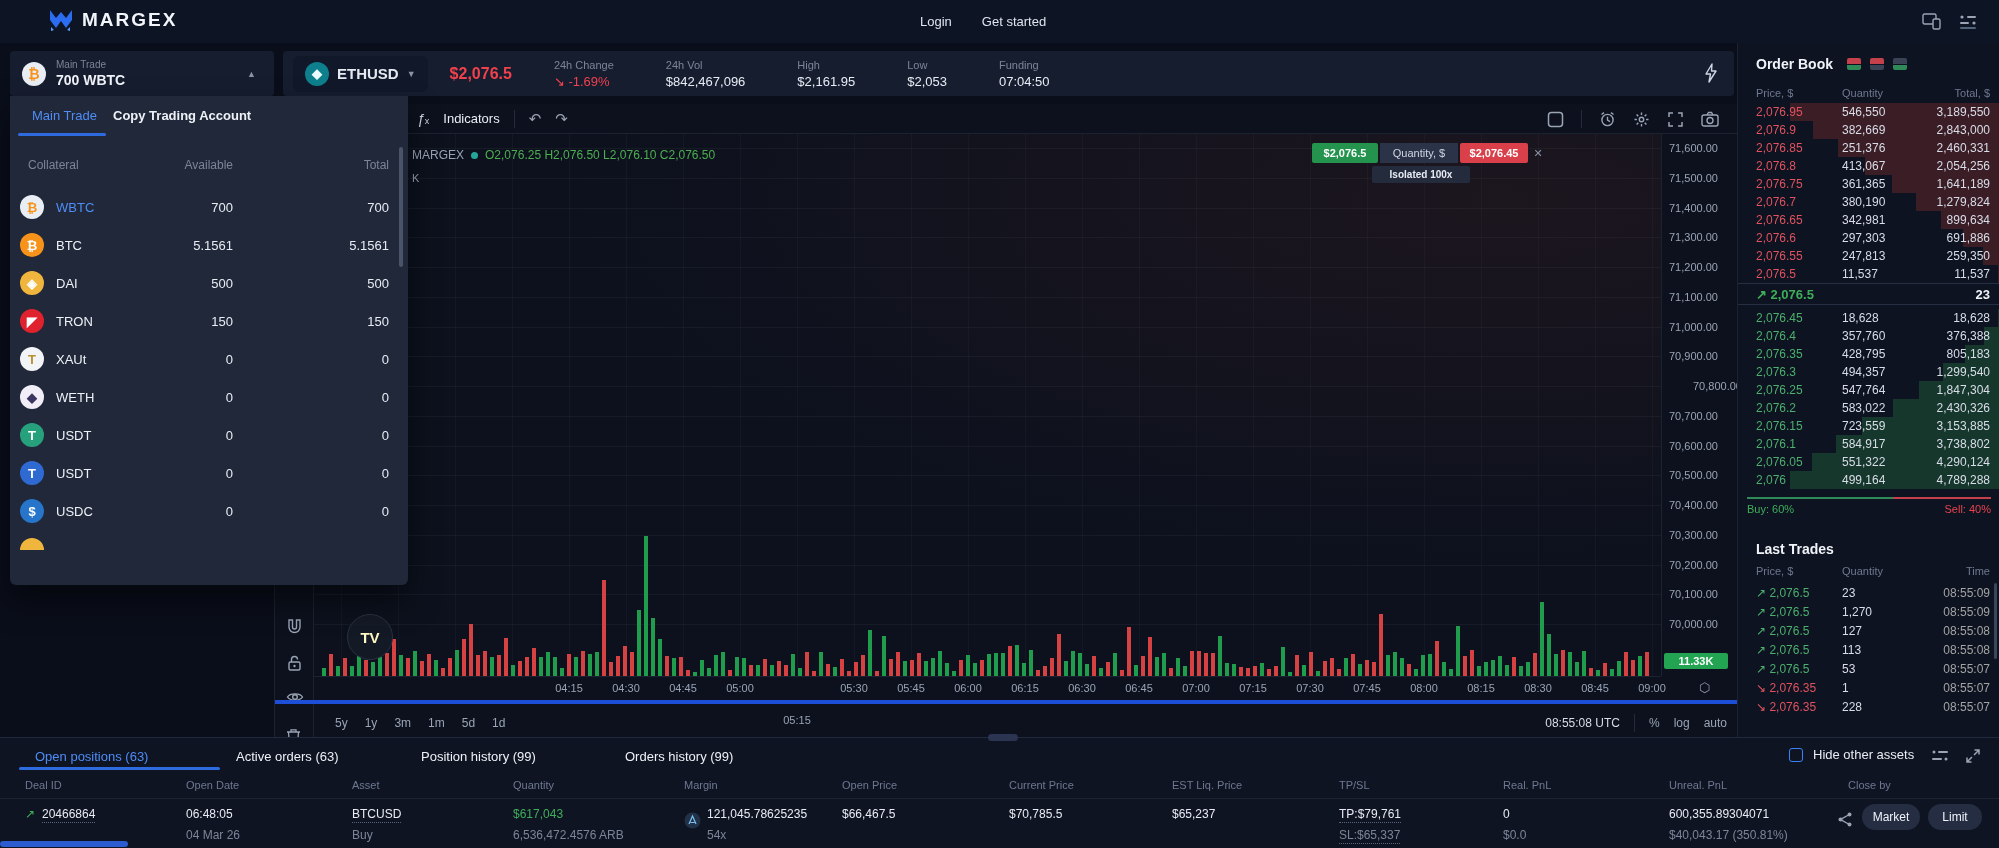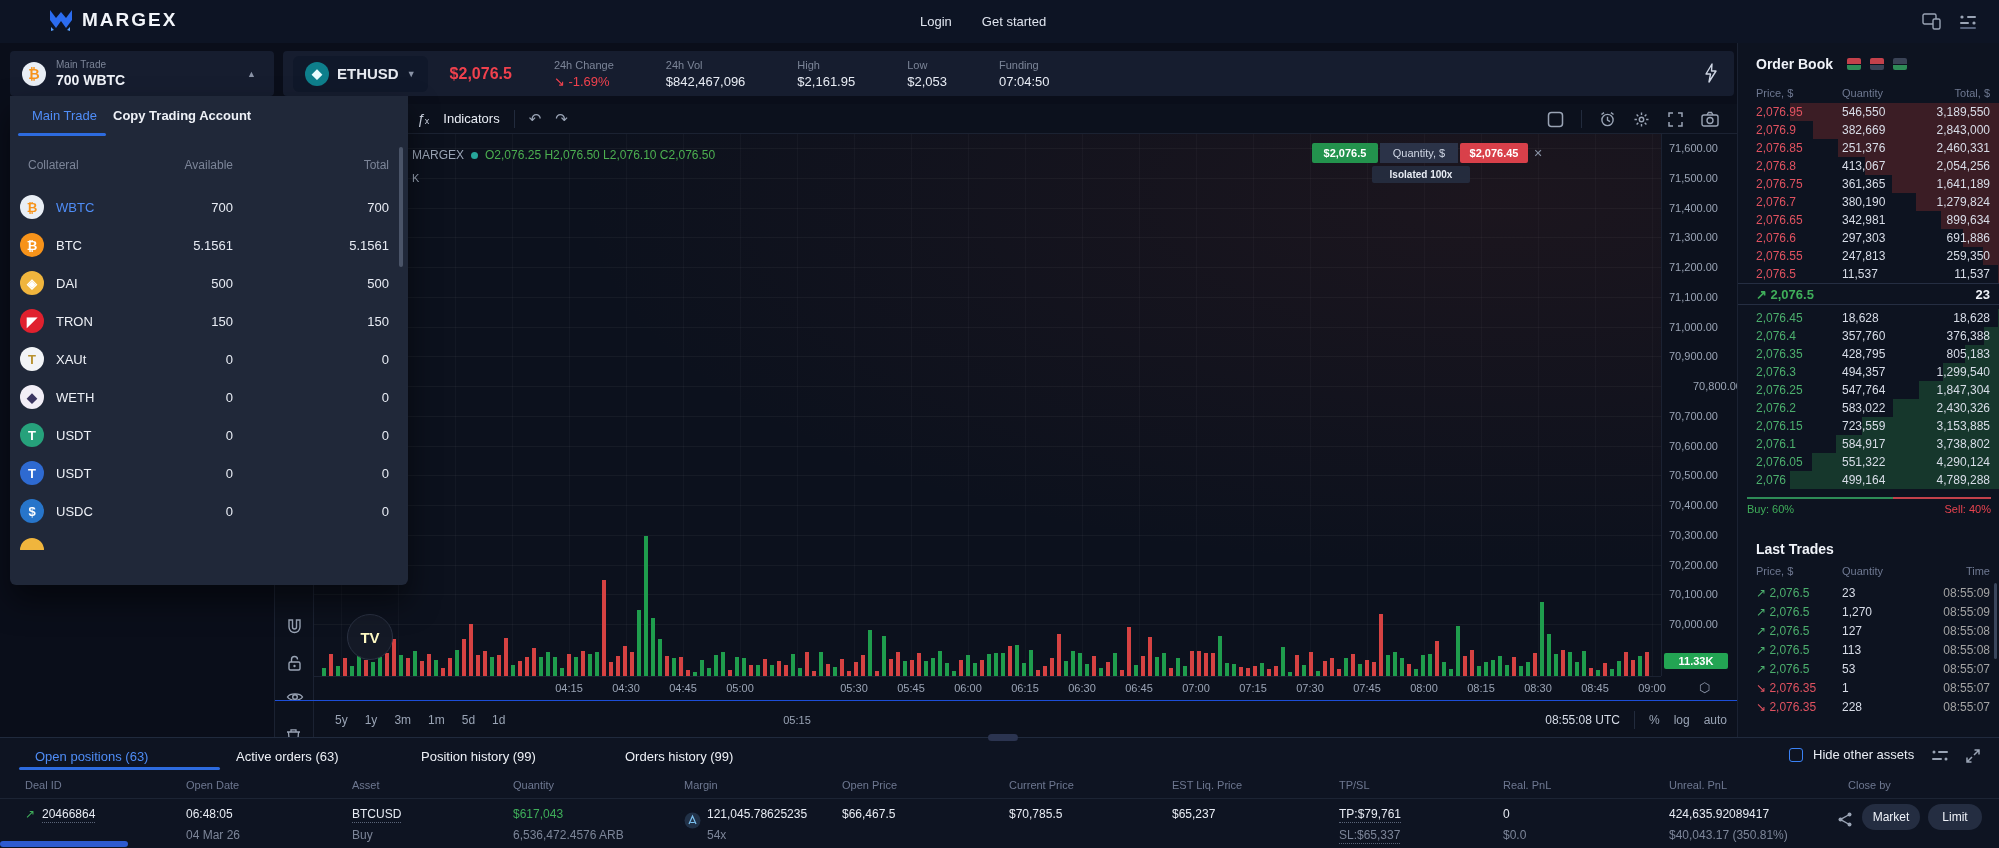--- a/index.html
+++ b/index.html
@@ -92,21 +92,21 @@
   .ow-close { width:16px; height:20px; color:#8a93a6; font-size:11px; display:flex; align-items:center; justify-content:center; cursor:pointer; }
   .ow-mode { position:absolute; left:1097px; top:62px; width:98px; height:17px; background:rgba(38,46,64,.9); border-radius:2px; color:#e8ecf4; font-size:10px; font-weight:bold; display:flex; align-items:center; justify-content:center; z-index:5; }
 
   .price-axis { position:absolute; left:1386px; top:30px; width:77px; height:542px; border-left:1px solid #1b2232; }
   .pa-label { position:absolute; left:7px; transform:translateY(-50%); color:#9aa4b5; font-size:11px; }
   .vol-badge { position:absolute; left:2px; top:519px; width:64px; height:16px; background:#23a453; border-radius:2px; color:#fff; font-size:11px; font-weight:bold; display:flex; align-items:center; justify-content:center; }
   .axis-nut { position:absolute; left:1424px; top:576px; color:#8a93a6; font-size:13px; cursor:pointer; }
   .time-axis { position:absolute; left:39px; top:572px; width:1347px; height:24px; border-top:1px solid #1b2232; }
   .ta-label { position:absolute; top:5px; transform:translateX(-50%); color:#9aa4b5; font-size:11px; }
 
-  .tf-bar { position:absolute; left:0; top:596px; width:100%; height:37px; border-top:1px solid #1d4ed8; }
+  .tf-bar { position:absolute; left:0; top:596px; width:100%; height:37px; border-top:4px solid #1d4ed8; }
   .tf-group { position:absolute; left:60px; top:0; height:37px; display:flex; align-items:center; gap:17px; }
   .tf-btn { color:#9aa4b5; font-size:12px; cursor:pointer; }
   .clock-group { position:absolute; right:10px; top:0; height:37px; display:flex; align-items:center; gap:14px; }
   .clock { color:#d6dce8; font-size:12px; cursor:pointer; }
   .scale-btn { color:#9aa4b5; font-size:12px; cursor:pointer; }
 
   
   .right-panel { position:absolute; left:1737px; top:43px; width:262px; height:694px; background:#0d1320; border-left:1px solid #1b2232; overflow:hidden; }
   .ob-title-row { position:absolute; left:18px; top:13px; width:234px; display:flex; align-items:center; }
   .panel-title { font-size:14px; font-weight:bold; color:#f0f3f9; }
@@ -979,21 +979,21 @@
       <span class="cell" style="left:684px; top:74px"><svg width="17" height="17" viewBox="0 0 17 17">
             <circle cx="8.5" cy="8.5" r="8" fill="#213147"></circle>
             <path d="M5 12 L8.5 4 L12 12 M6.5 10.5 H10.5" stroke="#7cc2f2" stroke-width="1.2" fill="none"></path>
           </svg></span>
       <span class="cell" style="left:707px; top:69px"><span>121,045.78625235</span><span class="sub">54x</span></span>
       <span class="cell" style="left:842px; top:69px">$66,467.5</span>
       <span class="cell" style="left:1009px; top:69px">$70,785.5</span>
       <span class="cell" style="left:1172px; top:69px">$65,237</span>
       <span class="cell" style="left:1339px; top:69px"><span class="dotted">TP:$79,761</span><span class="sub"><span class="dotted">SL:$65,337</span></span></span>
       <span class="cell" style="left:1503px; top:69px"><span>0</span><span class="sub">$0.0</span></span>
-      <span class="cell" style="left:1669px; top:69px"><span>424,635.92089417</span><span class="sub green-txt">$40,043.17 (350.81%)</span></span>
+      <span class="cell" style="left:1669px; top:69px"><span>600,355.89304071</span><span class="sub green-txt">$40,043.17 (350.81%)</span></span>
       <span class="cell" style="left:1838px; top:74px"><svg width="14" height="15" viewBox="0 0 14 15">
             <circle cx="11.5" cy="2.5" r="2" fill="#9aa4b5"></circle>
             <circle cx="2.5" cy="7.5" r="2" fill="#9aa4b5"></circle>
             <circle cx="11.5" cy="12.5" r="2" fill="#9aa4b5"></circle>
             <path d="M4 6.6 L10 3.2 M4 8.4 L10 11.8" stroke="#9aa4b5" stroke-width="1.3"></path>
           </svg></span>
       <div class="pill-btn" style="left:1862px; width:58px">Market</div>
       <div class="pill-btn" style="left:1928px; width:54px">Limit</div>
     </div>
     <div class="hscroll"></div>

